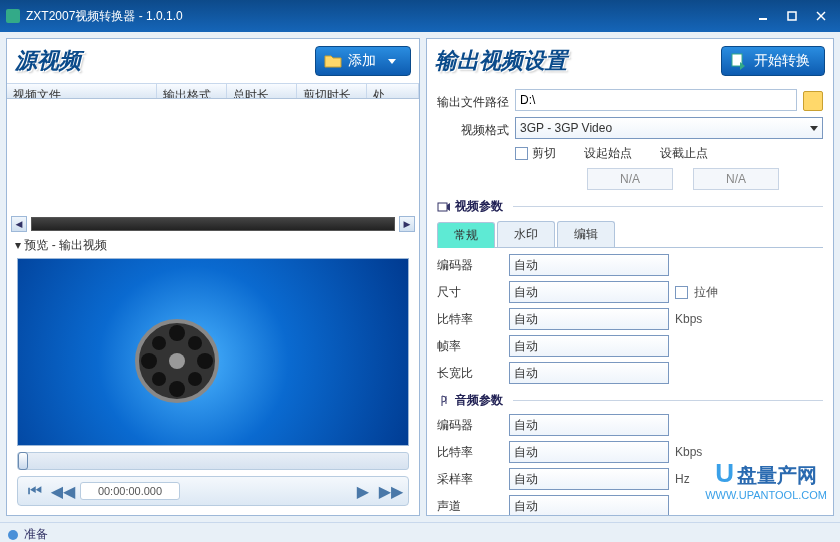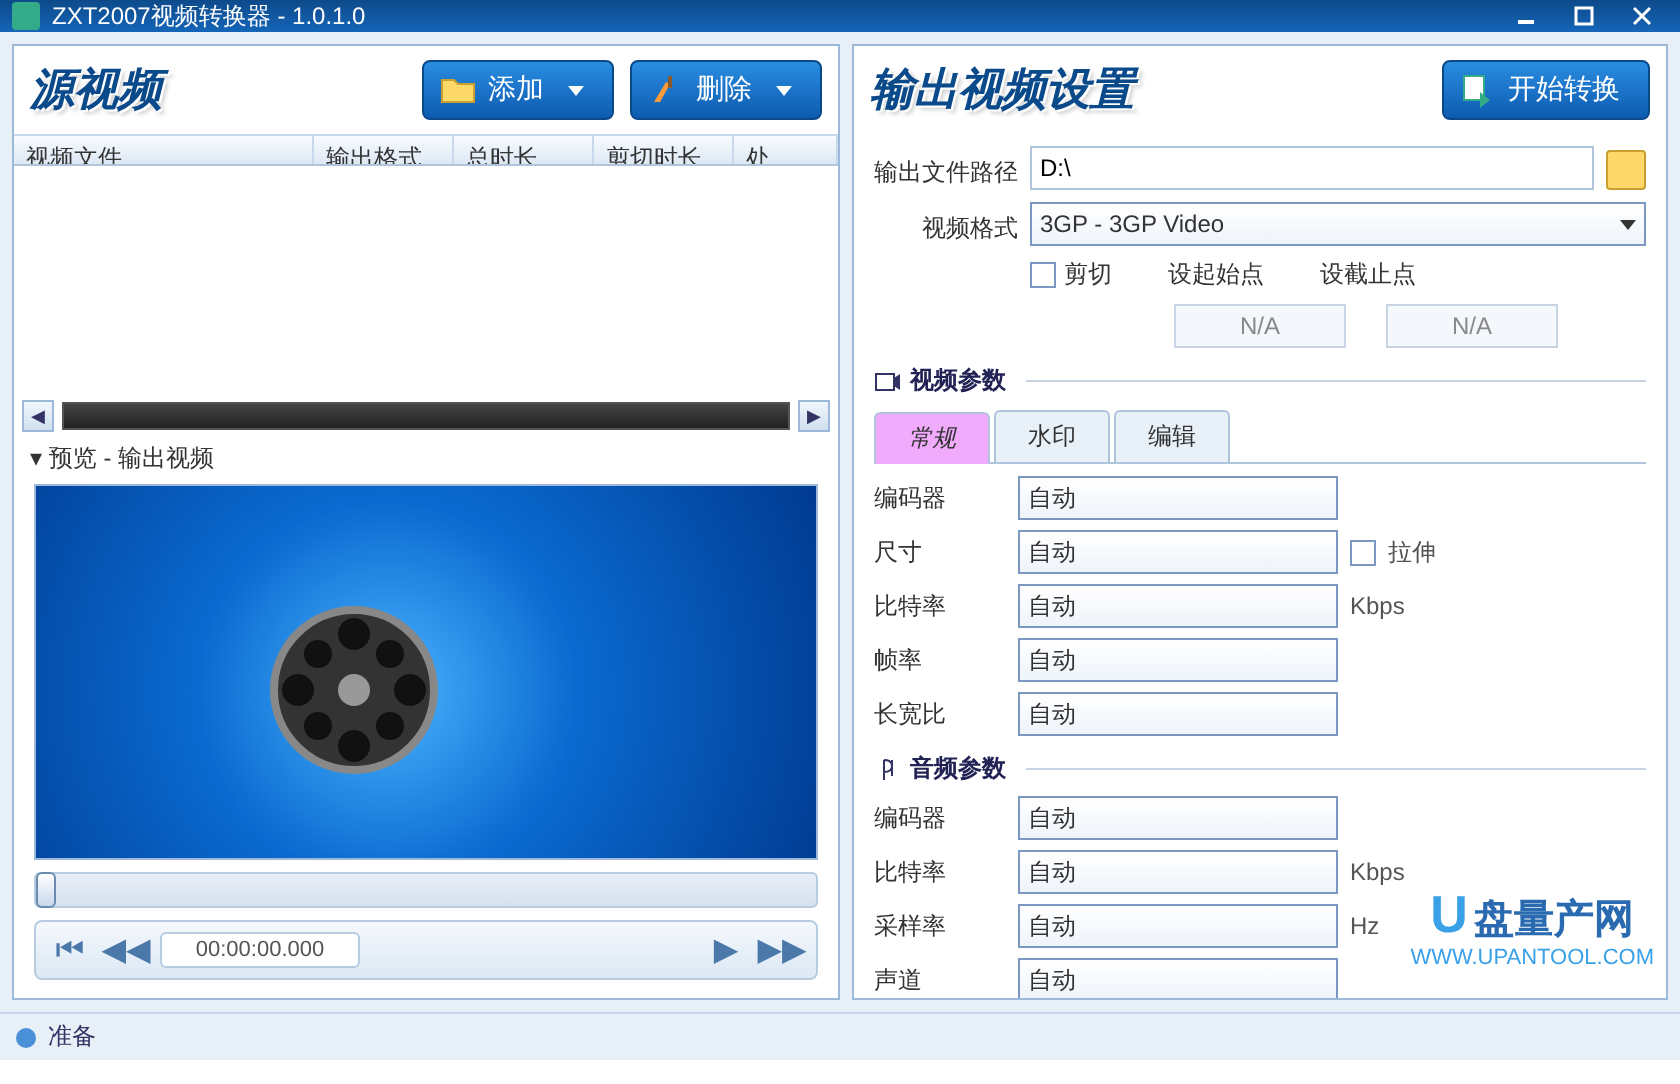--- a/index.html
+++ b/index.html
@@ -1,18 +1,18 @@
 <!DOCTYPE html>
 <html><head>
 <meta charset="utf-8">
 <style>
 * { box-sizing: border-box; margin: 0; padding: 0; font-family: "Microsoft YaHei", SimSun, Arial, sans-serif; }
 body { background: #fff; width: 840px; height: 542px; overflow: hidden; }
 
-.titlebar { height: 16px; background: linear-gradient(#0d4a8a, #1565b8); display: flex; align-items: center; padding: 0 6px; color: #fff; font-size: 12px; }
+.titlebar { height: 32px; background: linear-gradient(#0d4a8a, #1565b8); display: flex; align-items: center; padding: 0 6px; color: #fff; font-size: 12px; }
 .titlebar .title-icon { width: 14px; height: 14px; background: #3a8; border-radius: 2px; margin-right: 6px; }
 .titlebar .spacer { flex: 1; }
 .titlebar .winbtn { width: 26px; height: 16px; margin-left: 3px; display: flex; align-items: center; justify-content: center; cursor: pointer; }
 .titlebar .winbtn svg { width: 12px; height: 12px; }
 
 .frame-inner { height: 490px; background: #e8f0f7; padding: 6px; display: flex; gap: 6px; }
 .panel { background: #fff; border: 1px solid #9db8d8; border-radius: 0; display: flex; flex-direction: column; }
 .panel-left { width: 414px; }
 .panel-right { flex: 1; }
 
@@ -57,21 +57,21 @@
 .combo .ca { width: 0; height: 0; border-left: 4px solid transparent; border-right: 4px solid transparent; border-top: 5px solid #333; }
 .na-box { width: 86px; height: 22px; border: 1px solid #c8d4e4; background: #f4f7fb; text-align: center; line-height: 20px; color: #888; font-size: 12px; }
 
 .group { margin: 8px 0 4px; }
 .group-title { display: flex; align-items: center; gap: 4px; font-size: 12px; color: #225; font-weight: bold; }
 .group-title::after { content: ""; flex: 1; height: 1px; background: #c8d4e4; margin-left: 6px; }
 .group-title .gico { width: 14px; height: 14px; }
 
 .tabs { display: flex; border-bottom: 1px solid #b0c4dc; margin: 6px 0; }
 .tab { padding: 4px 16px; font-size: 12px; border: 1px solid #b0c4dc; border-bottom: none; background: #e8f0f8; margin-right: 2px; cursor: pointer; border-radius: 3px 3px 0 0; }
-.tab.active { background: #f0abfc; position: relative; top: 1px; font-style: italic; }
+.tab.active { background: #5eead4; position: relative; top: 1px; }
 
 .prow { display: flex; align-items: center; margin: 5px 0; gap: 6px; }
 .prow .plbl { width: 66px; text-align: left; }
 .prow .pcombo { width: 160px; height: 22px; border: 1px solid #7a98c0; background: linear-gradient(#fff,#eef4fb); display: flex; align-items: center; padding: 0 4px; cursor: pointer; }
 .prow .pcombo .cv { flex: 1; }
 .prow .unit { font-size: 12px; color: #555; }
 
 .watermark { position: absolute; right: 6px; bottom: 14px; font-size: 11px; color: #4a90d8; text-align: center; }
 .watermark .big { font-size: 20px; font-weight: bold; color: #2a6ab0; }
 .checkbox { width: 13px; height: 13px; border: 1px solid #7a98c0; background: #fff; display: inline-block; }
@@ -109,30 +109,20 @@
       <span style="flex:1"></span>
       <span class="bigbtn">
         <span class="ico">
             <svg viewBox="0 0 18 18">
               <path d="M1 4h6l2 2h8v9H1z" fill="#ffd86a" stroke="#c9a030"></path>
             </svg>
           </span>
         <span>添加</span>
         <span class="dropdown-arrow"></span>
       </span>
-      <span class="bigbtn">
-        <span class="ico">
-            <svg viewBox="0 0 18 18">
-              <path d="M3 15l6-10 2 1-5 9z" fill="#ff9a3a"></path>
-              <rect x="10" y="2" width="2" height="6" fill="#8a5a2a"></rect>
-            </svg>
-          </span>
-        <span>删除</span>
-        <span class="dropdown-arrow"></span>
-      </span>
     </div>
     <div class="list-header">
       <div class="col" style="width:150px">视频文件</div>
       <div class="col" style="width:70px">输出格式</div>
       <div class="col" style="width:70px">总时长</div>
       <div class="col" style="width:70px">剪切时长</div>
       <div class="col" style="flex:1">处</div>
     </div>
     <div class="list-body"></div>
     <div class="scrollbar-row">

